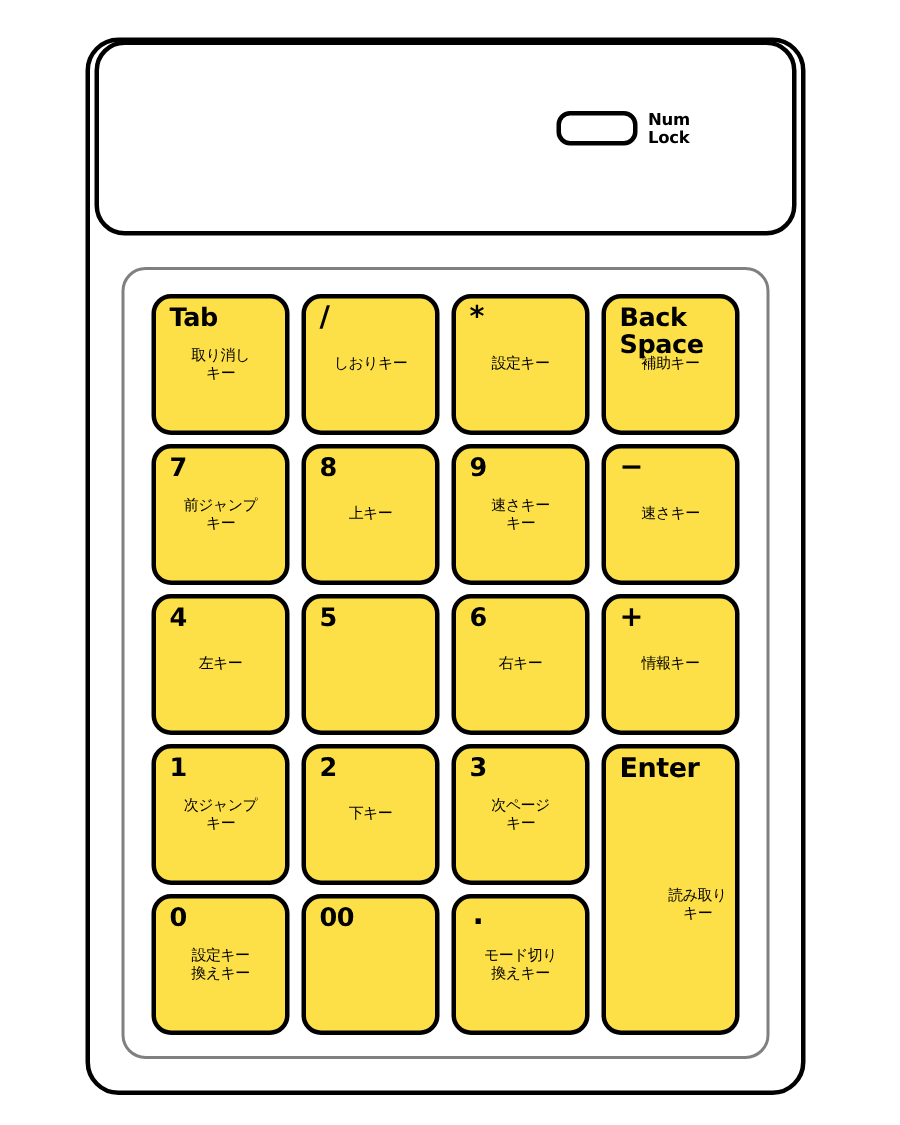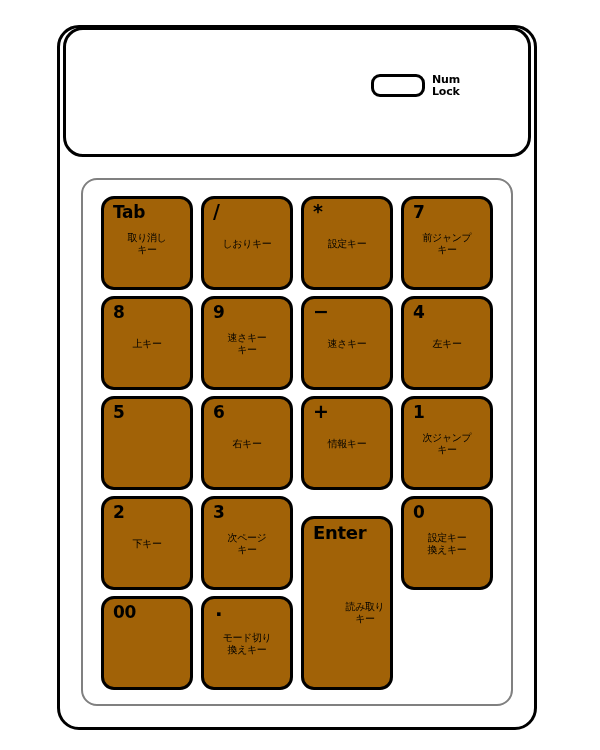--- a/index.html
+++ b/index.html
@@ -92,27 +92,26 @@
     grid-template-columns: repeat(4, 92px);
     grid-template-rows: repeat(5, 94px);
     column-gap: 8px;
     row-gap: 6px;
   }
 
   .key {
     position: relative;
     border: 3px solid #000000;
     border-radius: 13px;
-    background: #a16207;
+    background: #fde047;
     box-sizing: border-box;
     overflow: hidden;
   }
   .key.tall {
     grid-row: span 2;
-    margin-top: 20px;
   }
 
   .key-main {
     position: absolute;
     left: 9px;
     top: 5px;
     font-size: 17px;
     font-weight: bold;
     line-height: 1.04;
     white-space: pre-line;
@@ -173,20 +172,25 @@
     </div>
     <div class="key">
       <div class="key-main sym">/</div>
       <div class="key-sub">しおりキー</div>
     </div>
     <div class="key">
       <div class="key-main sym">*</div>
       <div class="key-sub">設定キー</div>
     </div>
     <div class="key">
+      <div class="key-main">Back
+Space</div>
+      <div class="key-sub">補助キー</div>
+    </div>
+    <div class="key">
       <div class="key-main">7</div>
       <div class="key-sub">前ジャンプ
 キー</div>
     </div>
     <div class="key">
       <div class="key-main">8</div>
       <div class="key-sub">上キー</div>
     </div>
     <div class="key">
       <div class="key-main">9</div>

